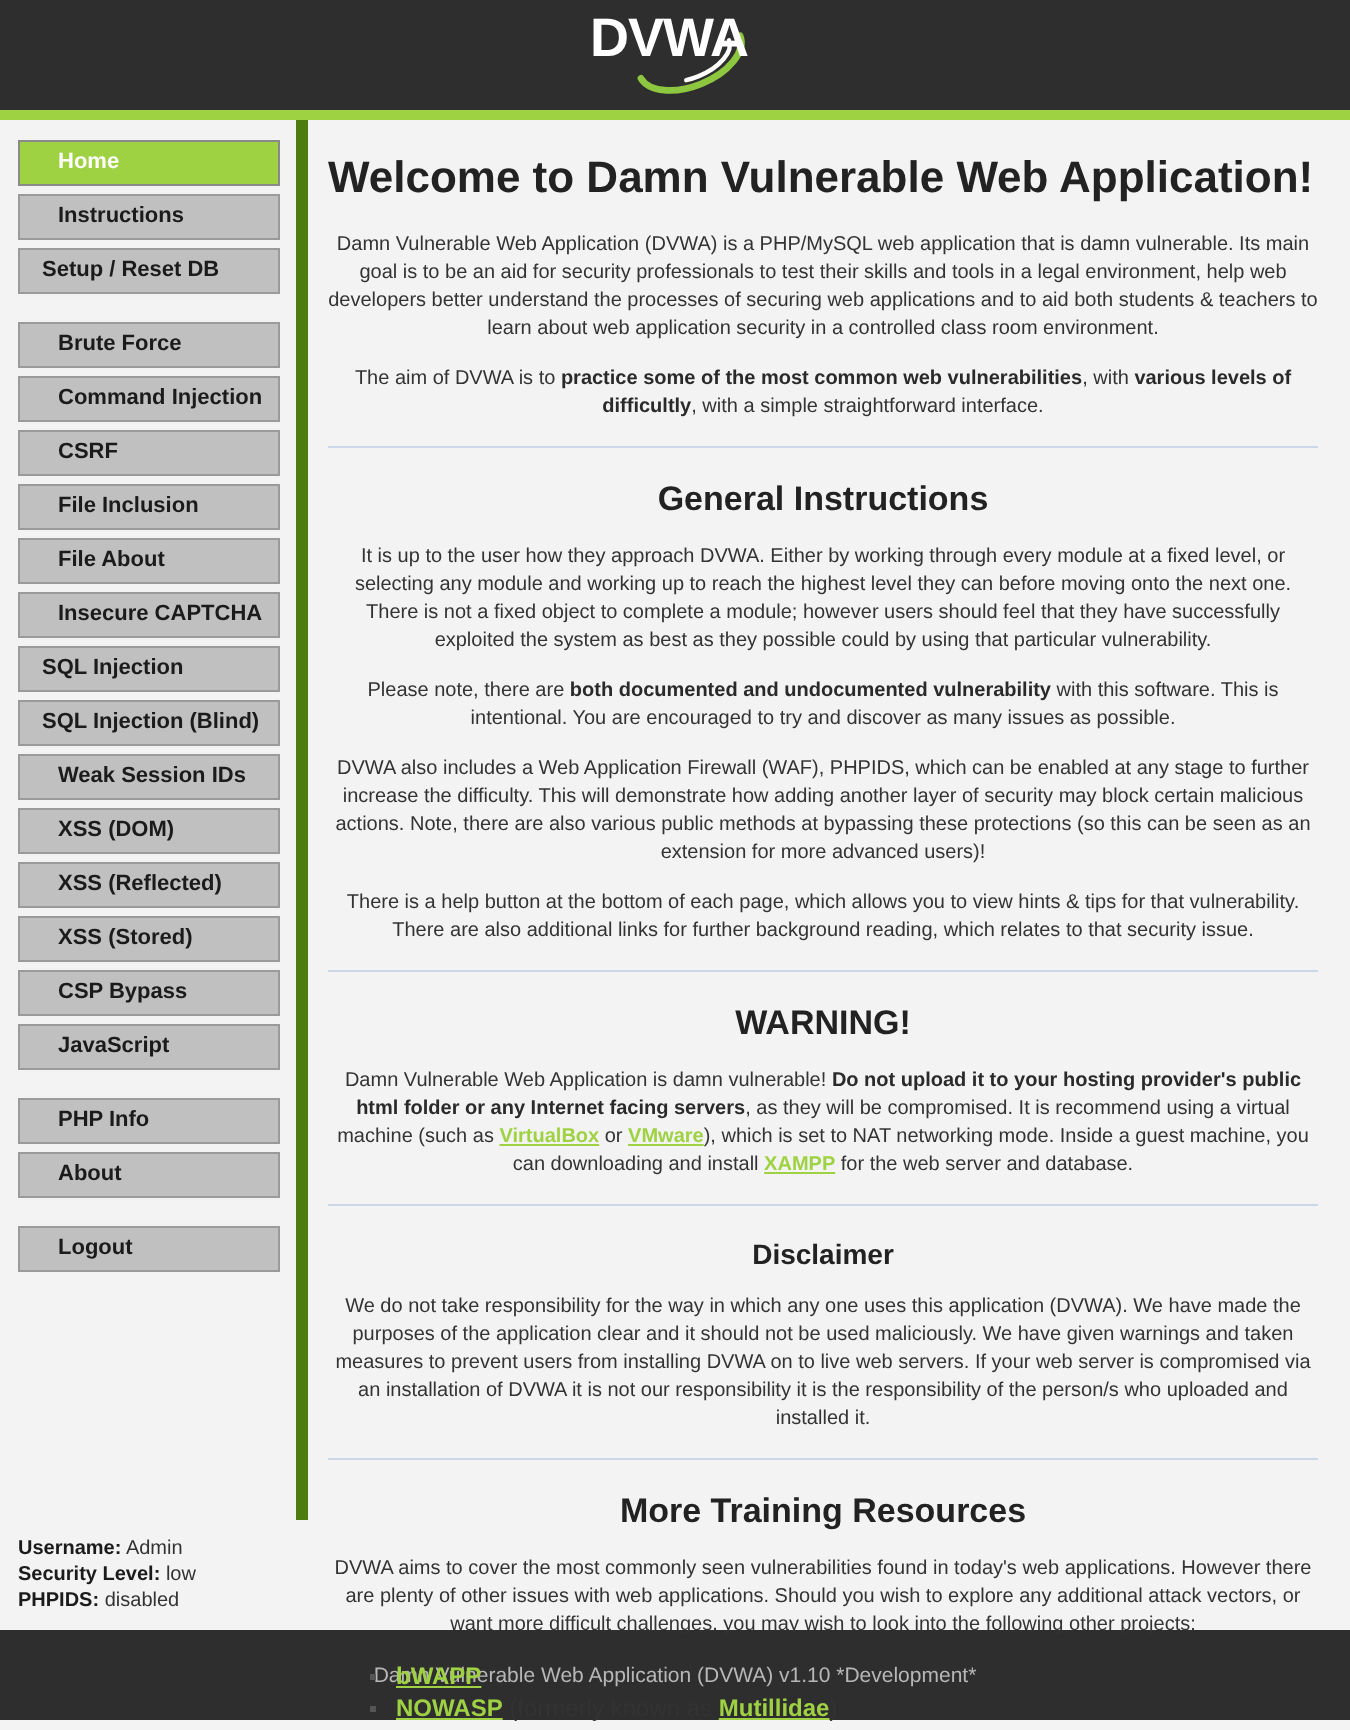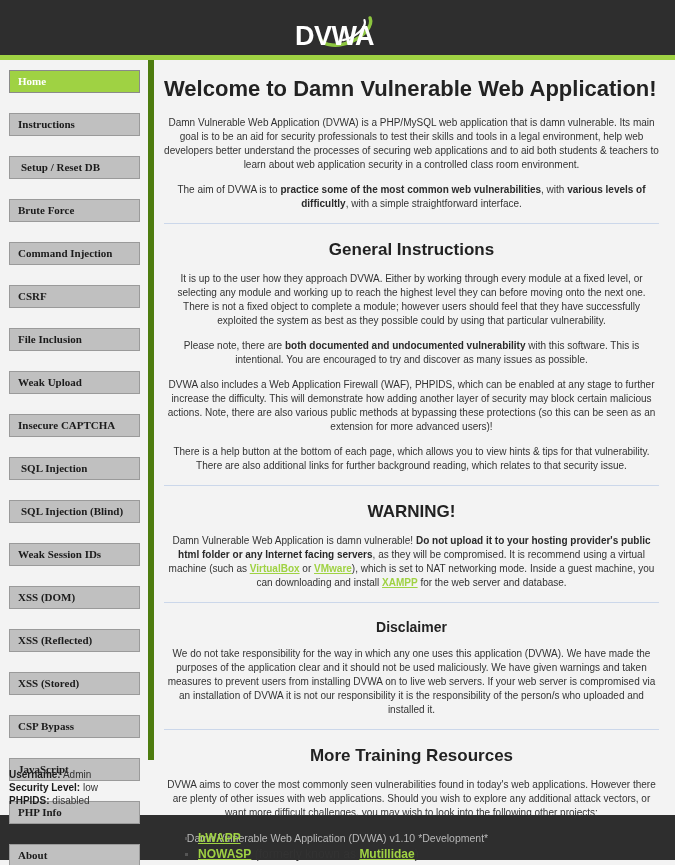--- a/index.html
+++ b/index.html
@@ -26,21 +26,21 @@
     position: relative;
   }
   #header-accent {
     height: 5px;
     background: #9fd243;
     width: 100%;
   }
   .logo-wrap {
     position: relative;
     width: 110px; height: 48px;
-    display: flex; align-items: flex-end; justify-content: center;
+    display: flex; align-items: flex-start; justify-content: center;
   }
   .logo-text {
     color: #ffffff;
     font-size: 27px;
     font-weight: bold;
     letter-spacing: -0.5px;
     font-family: "Liberation Sans", sans-serif;
     position: relative;
     z-index: 3;
     margin-left: -6px;
@@ -69,27 +69,26 @@
   }
   .nav-group { margin-bottom: 14px; }
   .nav-item {
     display: block;
     width: 131px;
     background: #c0c0c0;
     border: 1px solid #9a9a9a;
     color: #1b1b1b;
     font-size: 11px;
     font-weight: bold;
-    padding: 4px 0 4px 8px;
-    margin-bottom: 20px;
+    padding: 4px 0 4px 19px;
+    margin-bottom: 4px;
     line-height: 13px;
     cursor: pointer;
     white-space: nowrap;
     overflow: hidden;
-    font-family: Liberation Serif, serif;
   }
   .nav-item.active {
     background: #9fd243;
     color: #ffffff;
     border-color: #8a8a8a;
   }
   .nav-item.indent { padding-left: 11px; }
 
   
   #content {
@@ -207,21 +206,21 @@
         <div class="nav-group">
           <div class="nav-item active">Home</div>
           <div class="nav-item">Instructions</div>
           <div class="nav-item indent">Setup / Reset DB</div>
         </div>
         <div class="nav-group">
           <div class="nav-item">Brute Force</div>
           <div class="nav-item">Command Injection</div>
           <div class="nav-item">CSRF</div>
           <div class="nav-item">File Inclusion</div>
-          <div class="nav-item">Weak Upload</div>
+          <div class="nav-item">File About</div>
           <div class="nav-item">Insecure CAPTCHA</div>
           <div class="nav-item indent">SQL Injection</div>
           <div class="nav-item indent">SQL Injection (Blind)</div>
           <div class="nav-item">Weak Session IDs</div>
           <div class="nav-item">XSS (DOM)</div>
           <div class="nav-item">XSS (Reflected)</div>
           <div class="nav-item">XSS (Stored)</div>
           <div class="nav-item">CSP Bypass</div>
           <div class="nav-item">JavaScript</div>
         </div>

